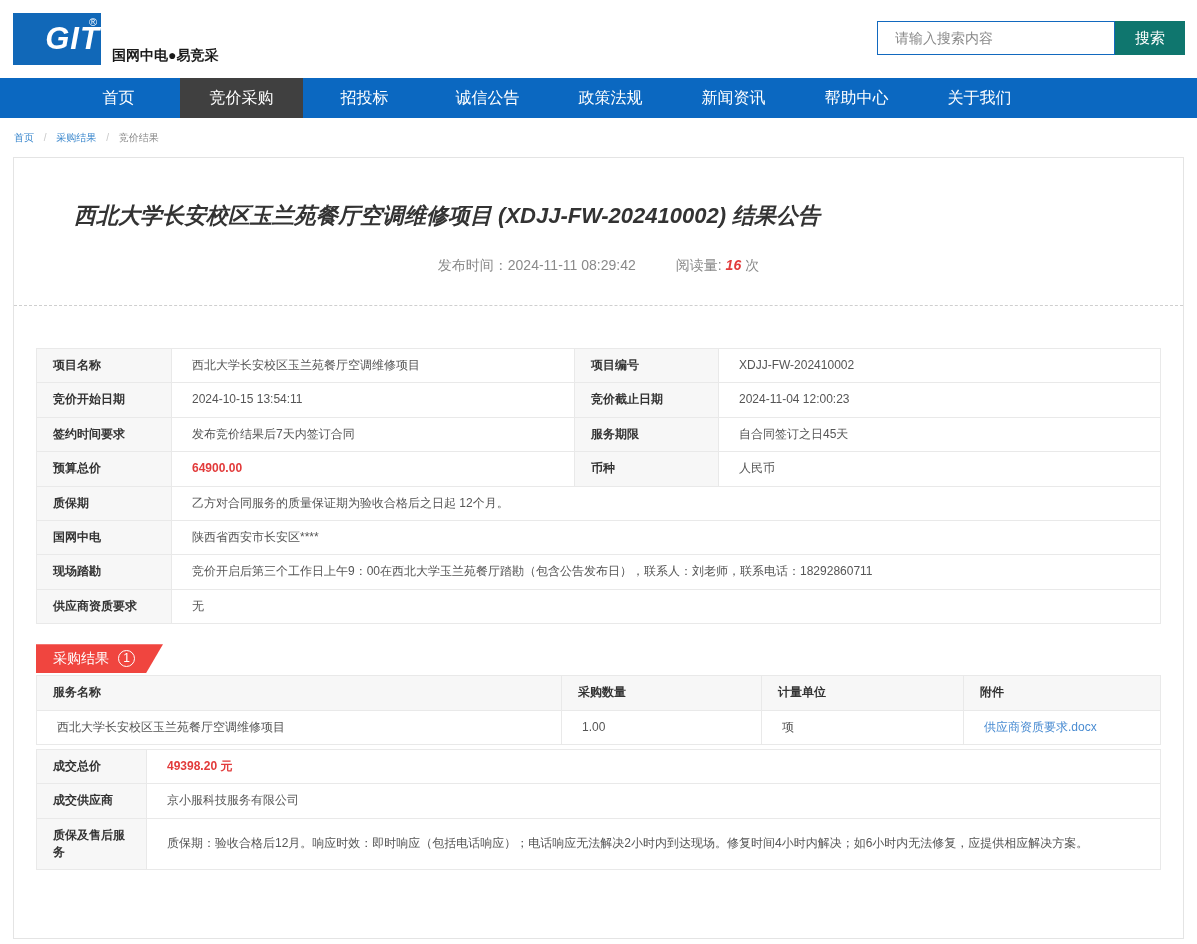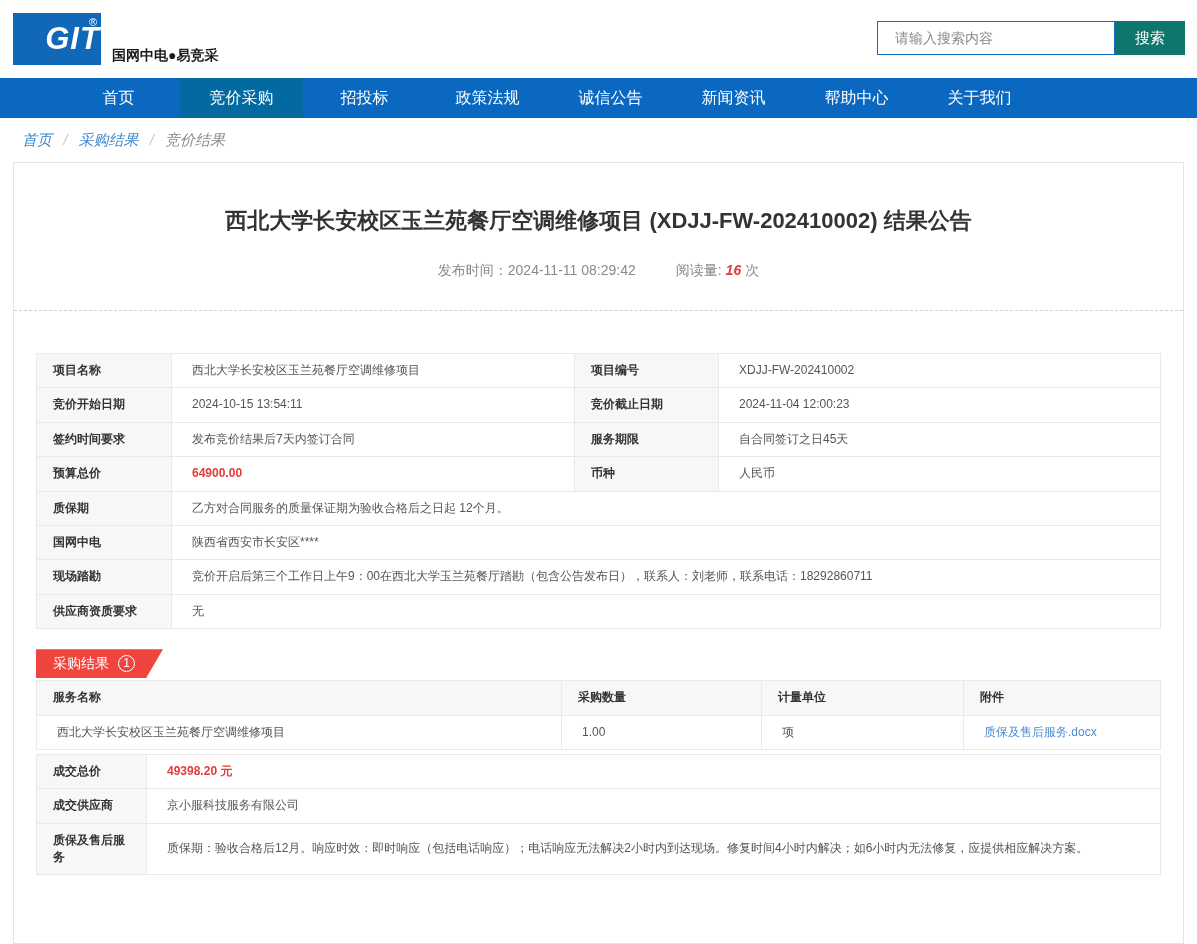--- a/index.html
+++ b/index.html
@@ -18,32 +18,32 @@
   .search-input { width:238px; height:34px; border:1px solid #1269bf; padding:0 17px;
                   font-size:14px; color:#555; outline:none; font-family:inherit; }
   .search-input::placeholder { color:#8a8a8a; }
   .search-btn { width:70px; height:34px; background:#0f766e; color:#fff; border:none;
                 font-size:15px; cursor:pointer; font-family:inherit; }
 
   
   .nav { height:40px; background:#0b68c1; display:flex; padding-left:57px; }
   .nav-item { width:123px; height:40px; line-height:40px; text-align:center;
               color:#fff; font-size:16px; cursor:pointer; }
-  .nav-item.active { background:#0369a1; }
-
-  
-  .breadcrumb { padding:13px 0 12px 22px; font-size:15px;font-style:italic; }
+  .nav-item.active { background:#404040; }
+
+  
+  .breadcrumb { padding:13px 0 12px 14px; font-size:10px; }
   .crumb-link { color:#3a87cd; cursor:pointer; }
   .crumb-sep { color:#c9c9c9; margin:0 7px; }
   .crumb-current { color:#8a8a8a; }
 
   
   .card { margin:0 13px; border:1px solid #e4e4e4; background:#fff; min-height:782px; padding-bottom:12px; }
-  .article-title { text-align:center; font-size:22px; font-weight:bold; color:#333;
-                   padding:43px 60px 0; line-height:30px; }
+  .article-title { text-align:left; font-size:22px; font-weight:bold; color:#333;
+                   padding:43px 60px 0; line-height:30px;font-style:italic; }
   .article-meta { text-align:center; margin-top:26px; font-size:14px; color:#8a8a8a; }
   .meta-time { margin-right:40px; }
   .meta-views-count { color:#e23b3b; font-style:italic; font-weight:bold; margin:0 4px; }
   .divider { border-top:1px dashed #cfcfcf; margin-top:30px; }
 
   .tables { margin:42px 22px 0; }
   table { width:100%; border-collapse:collapse; table-layout:fixed; font-size:12px; }
   td, th { border:1px solid #e9e9e9; padding:8px 12px; color:#555; line-height:1.45;
            text-align:left; vertical-align:middle; word-break:break-all; }
   td.lbl, th.hdr { background:#f7f7f7; font-weight:bold; color:#333; padding-left:16px; }
@@ -73,22 +73,22 @@
   <div class="search-area">
     <input class="search-input" type="text" placeholder="请输入搜索内容" style="">
     <button class="search-btn">搜索</button>
   </div>
 </div>
 
 <div class="nav">
   <div class="nav-item">首页</div>
   <div class="nav-item active">竞价采购</div>
   <div class="nav-item">招投标</div>
+  <div class="nav-item">诚信公告</div>
   <div class="nav-item">政策法规</div>
-  <div class="nav-item">诚信公告</div>
   <div class="nav-item">新闻资讯</div>
   <div class="nav-item">帮助中心</div>
   <div class="nav-item">关于我们</div>
 </div>
 
 <div class="breadcrumb">
   <span class="crumb-link">首页</span>
   <span class="crumb-sep">/</span>
   <span class="crumb-link">采购结果</span>
   <span class="crumb-sep">/</span>
@@ -177,21 +177,21 @@
           <tr>
         <th class="hdr">服务名称</th>
         <th class="hdr">采购数量</th>
         <th class="hdr">计量单位</th>
         <th class="hdr">附件</th>
       </tr>
       <tr>
         <td class="val">西北大学长安校区玉兰苑餐厅空调维修项目</td>
         <td class="val">1.00</td>
         <td class="val">项</td>
-        <td class="val"><span class="attachment">质保及售后服务.docx</span></td>
+        <td class="val"><span class="attachment">供应商资质要求.docx</span></td>
       </tr>
     </tbody>
       </table>
 
     
     <table class="summary-table">
       <colgroup>
           <col style="width:110px">
           <col>
         </colgroup>

